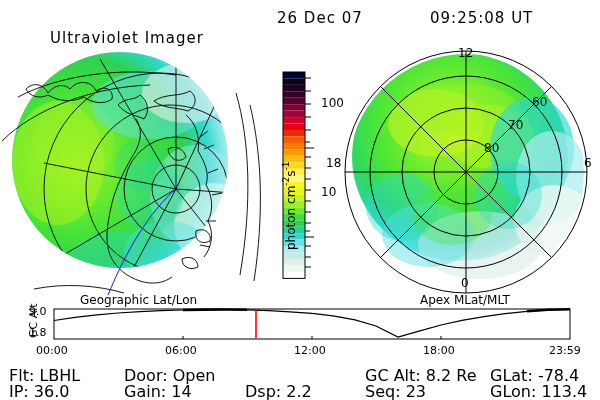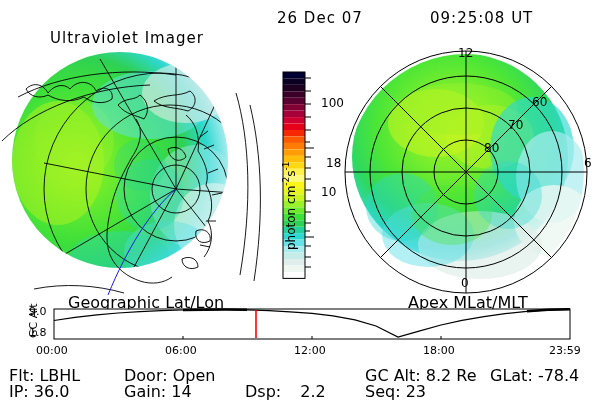--- a/index.html
+++ b/index.html
@@ -2,21 +2,21 @@
 <html><head>
 <meta charset="utf-8">
 <style>
   html,body{margin:0;padding:0;background:#ffffff;}
   body{width:600px;height:400px;position:relative;overflow:hidden;
        font-family:"DejaVu Sans","Liberation Sans",sans-serif;color:#000;}
   .abs{position:absolute;}
   .hdr{font-size:15px;letter-spacing:1px;white-space:nowrap;}
   .lbl{font-size:12px;white-space:nowrap;}
   .lbl11{font-size:11px;white-space:nowrap;}
-  .cap{font-size:16px;white-space:nowrap;}
+  .cap{font-size:12px;white-space:nowrap;margin-left:12px;}
   .foot{font-size:16px;white-space:nowrap;}
   svg{display:block;}
 </style>
 </head>
 <body>
 
 <div class="abs hdr" style="left:50px;top:9px;margin-top:20px;">Ultraviolet Imager</div>
 <div class="abs hdr" style="left:277px;top:9px;">26 Dec 07</div>
 <div class="abs hdr" style="left:430px;top:9px;">09:25:08 UT</div>
 
@@ -281,19 +281,23 @@
   <div class="abs foot" style="left:9px;top:16px;">
     <span>IP:</span>
     <span>36.0</span>
   </div>
   <div class="abs foot" style="left:124px;top:16px;">
     <span>Gain:</span>
     <span>14</span>
   </div>
   <div class="abs foot" style="left:245px;top:16px;">
     <span>Dsp:</span>
-    <span style="margin-left:14px;">2.2</span>
+    <span style="">2.2</span>
   </div>
   <div class="abs foot" style="left:365px;top:16px;">
     <span>Seq:</span>
     <span>23</span>
   </div>
+  <div class="abs foot" style="left:490px;top:16px;">
+    <span>GLon:</span>
+    <span>113.4</span>
+  </div>
 </div>
 
 </body></html>

